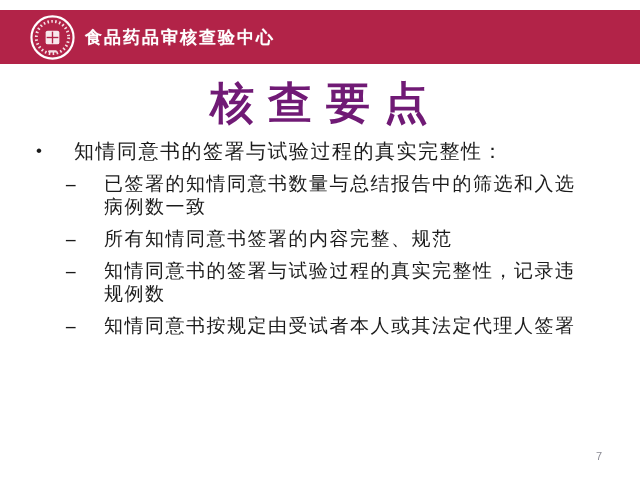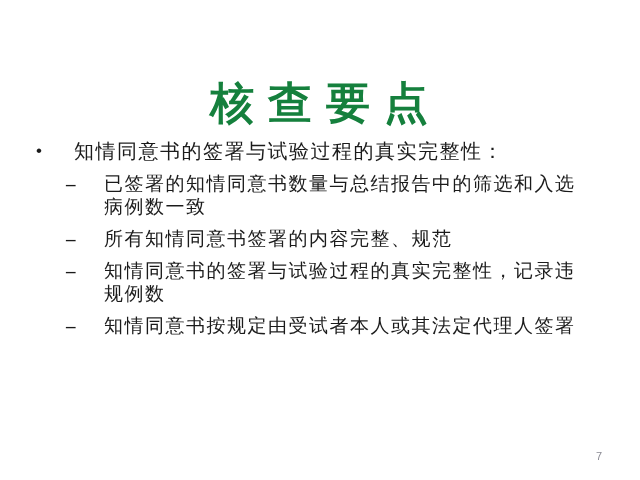--- a/index.html
+++ b/index.html
@@ -17,21 +17,21 @@
   .org-name {
     color:#ffffff; margin-left:9px;
     font-family:"Liberation Sans","DejaVu Sans",sans-serif;
     font-weight:bold; font-size:17px; letter-spacing:2px;
     text-shadow:0 0 1px rgba(255,255,255,.4);
   }
   
   .slide-title {
     position:absolute; top:74px; left:0; width:636px; box-sizing:border-box;
     padding-left:16px; text-align:center;
-    font-size:44px; font-weight:bold; letter-spacing:14px; color:#15803d;
+    font-size:44px; font-weight:bold; letter-spacing:14px; color:#701a75;
   }
   
   .content { position:absolute; left:36px; top:136px; width:544px; color:#1b1b1b; }
   .row { display:flex; align-items:flex-start; }
   .row.l1 { font-size:20px; line-height:30px; letter-spacing:1.5px; margin-bottom:6px; }
   .row.l1 .marker {
     width:38px; flex:0 0 auto; letter-spacing:0; font-size:17px;
     font-family:"Liberation Sans","DejaVu Sans",sans-serif;
   }
   .row.l2 { font-size:19px; line-height:23px; letter-spacing:1.5px;
@@ -43,20 +43,35 @@
     position:absolute; right:38px; bottom:18px;
     font-family:"Liberation Sans","DejaVu Sans",sans-serif;
     font-size:11px; color:#8a8a93;
   }
 </style>
 </head>
 <body>
 
 <div class="slide">
 
+  <div class="header-bar" style="background: rgb(178, 35, 72);">
+    <svg class="seal" viewBox="0 0 48 48" aria-hidden="true">
+
+      <circle cx="24" cy="24" r="21.5" fill="none" stroke="#ffffff" stroke-width="2.2"></circle>
+
+      <circle cx="24" cy="24" r="16.5" fill="none" stroke="#ffffff" stroke-width="3" stroke-dasharray="1.6 2.4" opacity="0.85"></circle>
+
+      <rect x="17" y="17" width="14" height="14" rx="2" fill="#ffffff" opacity="0.9"></rect>
+      <line x1="24" y1="18" x2="24" y2="30" stroke="#b22348" stroke-width="1.4"></line>
+      <line x1="18" y1="24" x2="30" y2="24" stroke="#b22348" stroke-width="1.4"></line>
+
+      <rect x="19.5" y="37" width="9" height="2.4" rx="1.2" fill="#ffffff" opacity="0.85"></rect>
+    </svg>
+    <span class="org-name">食品药品审核查验中心</span>
+  </div>
 
   <div class="slide-title">核查要点</div>
 
   <div class="content">
       <div class="row l1">
         <span class="marker">•</span>
         <span class="text">知情同意书的签署与试验过程的真实完整性：</span>
       </div>
       <div class="row l2">
         <span class="marker">–</span>

